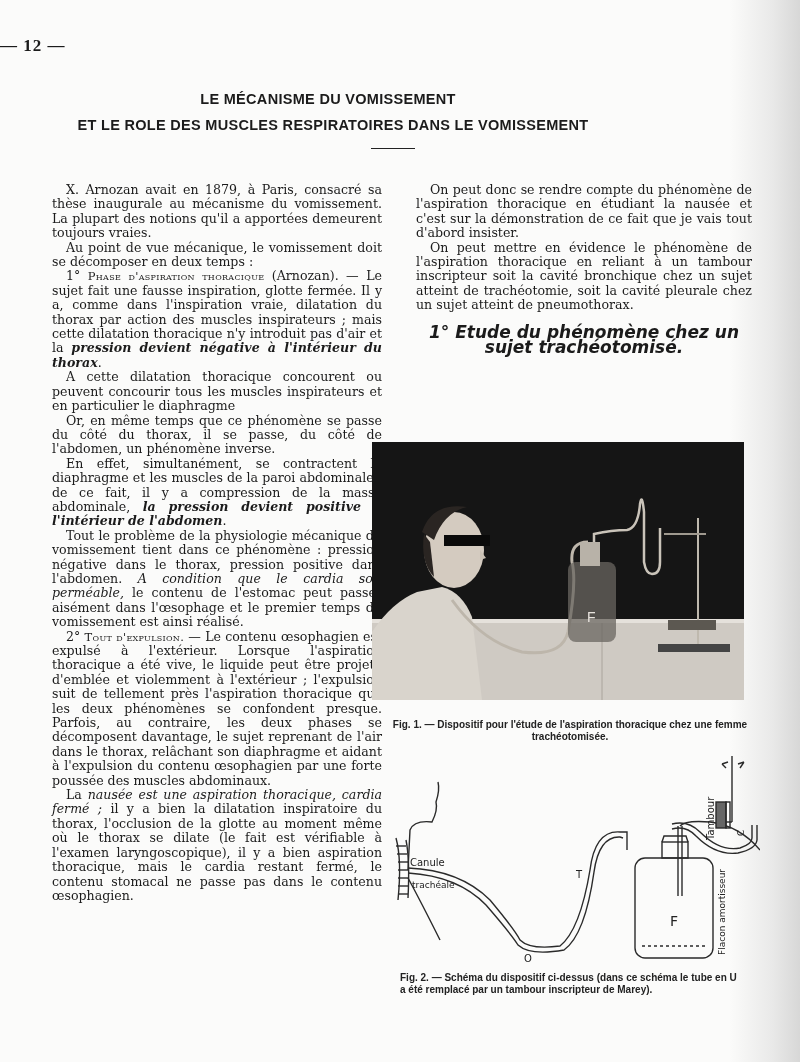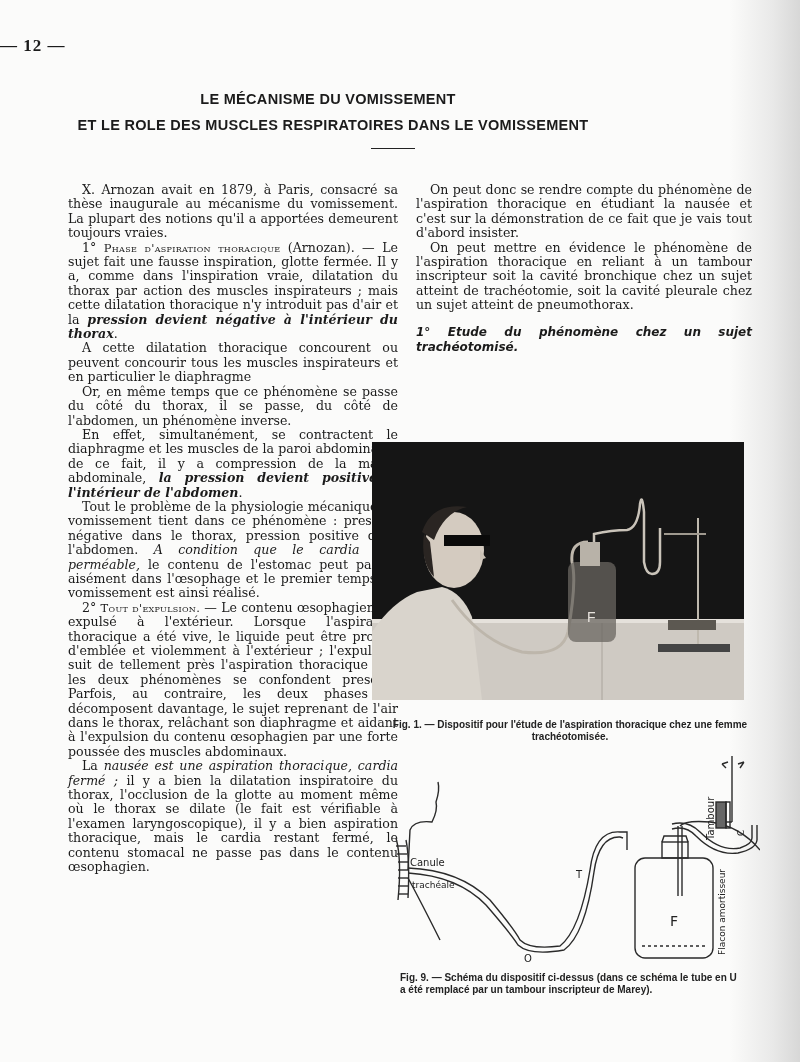--- a/index.html
+++ b/index.html
@@ -23,31 +23,31 @@
     font-family: "Liberation Sans", sans-serif; font-weight: bold; font-size: 14.5px;
     letter-spacing: 0.3px;
   }
   .title.l1 { top: 91px; }
   .title.l2 { top: 117px; left: 5px; }
   .title-rule {
     position: absolute; top: 148px; left: 371px; width: 44px; height: 0;
     border-top: 1.5px solid #222;
   }
   .col { position: absolute; font-size: 12.6px; line-height: 14.4px; text-align: justify; }
-  .col-left { left: 68px; top: 183px; width: 330px; }
+  .col-left { left: 52px; top: 183px; width: 330px; }
   .col-right { left: 416px; top: 183px; width: 336px; }
   .col p { margin: 0; text-indent: 14px; }
   .col p + p { margin-top: 0; }
   .col p.gap { margin-top: 0; }
   .smallcaps { font-variant: small-caps; font-size: 11.5px; letter-spacing: 0.3px; }
   .bi { font-weight: bold; font-style: italic; }
   .it { font-style: italic; }
   .subhead {
-    margin: 12px 0 8px 0; 
-    font-family: "DejaVu Sans", sans-serif; font-weight: bold; font-style: italic; font-size: 12px; line-height: 15px;
+    margin: 12px 0 8px 0; text-align: center;
+    font-family: "DejaVu Sans", sans-serif; font-weight: bold; font-style: italic; font-size: 17px; line-height: 15px;
   }
   .photo {
     position: absolute; left: 372px; top: 442px; width: 372px; height: 258px;
     background: #141414; overflow: hidden;
   }
   .caption {
     position: absolute; font-family: "Liberation Sans", sans-serif; font-weight: bold;
     font-size: 10px; line-height: 11.5px; color: #222;
   }
   .caption.fig1 { left: 370px; top: 719px; width: 400px; text-align: center; }
@@ -59,20 +59,21 @@
 
 <div class="page-edge"></div>
 
 <div class="page-number">— 12 —</div>
 <div class="title l1">LE MÉCANISME DU VOMISSEMENT</div>
 <div class="title l2">ET LE ROLE DES MUSCLES RESPIRATOIRES DANS LE VOMISSEMENT</div>
 <div class="title-rule"></div>
 
 <div class="col col-left">
   <p>X. Arnozan avait en 1879, à Paris, consacré sa thèse inaugurale au mécanisme du vomissement. La plupart des notions qu'il a apportées demeurent toujours vraies.</p>
+  <p>Au point de vue mécanique, le vomissement doit se décomposer en deux temps :</p>
   <p class="gap">
     <span>1°</span>
     <span class="smallcaps">Phase d'aspiration thoracique</span>
     <span>(Arnozan). —</span>
     <span>Le sujet fait une fausse inspiration, glotte fermée. Il y a, comme dans l'inspiration vraie, dilatation du thorax par action des muscles inspirateurs ; mais cette dilatation thoracique n'y introduit pas d'air et la</span>
     <span class="bi">pression devient négative à l'intérieur du thorax</span>.
   </p>
   <p>A cette dilatation thoracique concourent ou peuvent concourir tous les muscles inspirateurs et en particulier le diaphragme</p>
   <p>Or, en même temps que ce phénomène se passe du côté du thorax, il se passe, du côté de l'abdomen, un phénomène inverse.</p>
   <p>
@@ -186,13 +187,13 @@
       <text x="32" y="138" font-size="9">trachéale</text>
       <text x="196" y="128">T</text>
       <text x="144" y="212">O</text>
       <text x="290" y="176" font-size="14">F</text>
       <text x="0" y="0" font-size="9" transform="translate(345,205) rotate(-90)">Flacon amortisseur</text>
       <text x="0" y="0" font-size="10" transform="translate(334,90) rotate(-90)">Tambour</text>
       <text x="0" y="0" font-size="9" transform="translate(364,86) rotate(-90)">C</text>
     </g>
   </svg>
 </div>
-<div class="caption fig2">Fig. 9. — Schéma du dispositif ci-dessus (dans ce schéma le tube en U a été remplacé par un tambour inscripteur de Marey).</div>
+<div class="caption fig2">Fig. 2. — Schéma du dispositif ci-dessus (dans ce schéma le tube en U a été remplacé par un tambour inscripteur de Marey).</div>
 
 </body></html>

